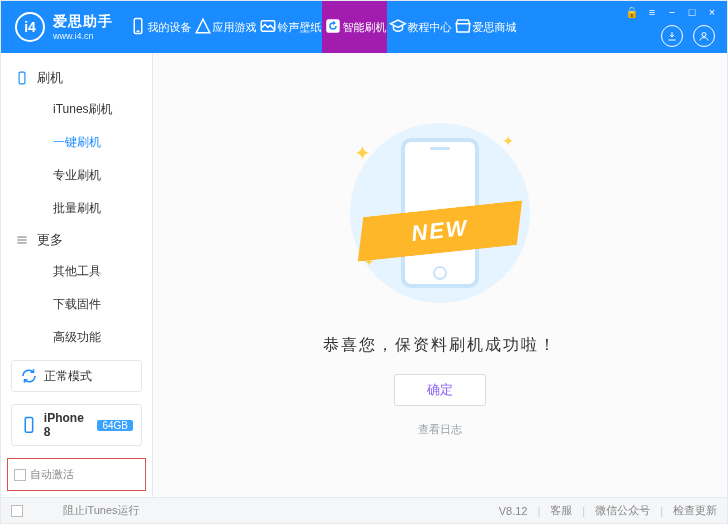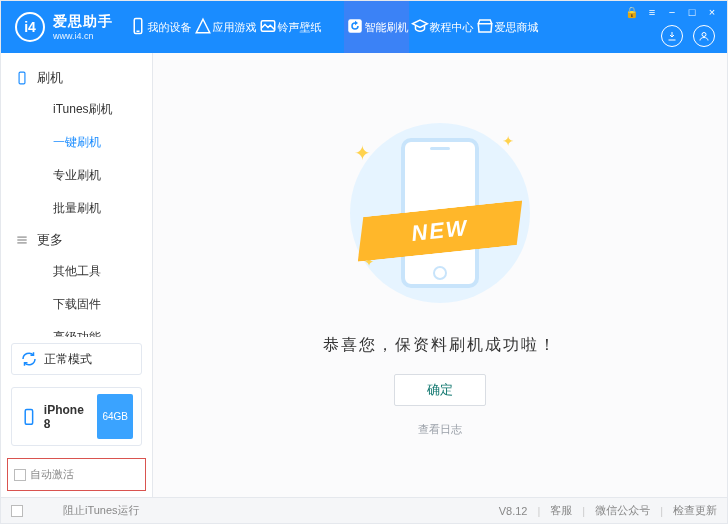--- a/index.html
+++ b/index.html
@@ -8,60 +8,60 @@
 
 
 .header { height: 52px; background: #1a8cff; display: flex; align-items: center; color: #fff; position: relative; }
 .logo { display: flex; align-items: center; padding: 0 14px; }
 .logo-circle { width: 30px; height: 30px; border: 2px solid #fff; border-radius: 50%; display: flex; align-items: center; justify-content: center; font-weight: bold; font-size: 14px; }
 .logo-text { margin-left: 8px; }
 .logo-text .cn { font-size: 14px; font-weight: 600; letter-spacing: 1px; }
 .logo-text .en { font-size: 9px; opacity: .9; }
 .nav { display: flex; height: 100%; }
 .nav-item { width: 65px; display: flex; flex-direction: row; align-items: center; justify-content: center; font-size: 11px; cursor: pointer; }
-.nav-item.active { background: #3b82f6; margin-left: 22px; }
+.nav-item.active { background: #a21caf; }
 .nav-icon { width: 20px; height: 20px; display: flex; align-items: center; justify-content: center; margin-bottom: 2px; }
 .nav-icon svg { width: 18px; height: 18px; }
 .title-icons { position: absolute; right: 8px; top: 4px; display: flex; gap: 6px; }
 .title-icons span { width: 14px; height: 14px; display: flex; align-items: center; justify-content: center; font-size: 11px; cursor: pointer; }
 .header-right { position: absolute; right: 12px; bottom: 6px; display: flex; gap: 10px; }
 .circle-btn { width: 22px; height: 22px; border: 1.5px solid #fff; border-radius: 50%; display: flex; align-items: center; justify-content: center; cursor: pointer; }
 .circle-btn svg { width: 12px; height: 12px; }
 
 
 .body { flex: 1; display: flex; min-height: 0; }
 .sidebar { width: 152px; border-right: 1px solid #e5e8ed; display: flex; flex-direction: column; }
 .side-scroll { flex: 1; overflow: auto; padding-top: 10px; }
 .side-section-hdr { display: flex; align-items: center; padding: 6px 14px; font-size: 13px; color: #333; }
 .side-section-hdr svg { width: 14px; height: 14px; margin-right: 8px; }
 .hdr-list-icon { color: #888; }
 .side-items { padding-left: 36px; margin-left: 16px; }
 .side-item { font-size: 12px; color: #333; padding: 8px 0; cursor: pointer; }
 .side-item.selected { color: #1a8cff; }
 .side-box { margin: 6px 10px; border: 1px solid #e3e8f0; border-radius: 3px; padding: 6px 8px; display: flex; align-items: center; font-size: 12px; color: #333; }
 .side-box .ic { width: 18px; height: 18px; display: flex; align-items: center; justify-content: center; margin-right: 6px; }
-.badge { background: #3aa3ff; color: #fff; font-size: 10px; padding: 17px 5px; border-radius: 2px; margin-left: 4px; }
+.badge { background: #3aa3ff; color: #fff; font-size: 10px; padding: 0 5px; border-radius: 2px; margin-left: 4px; }
 .bottom-checks { border: 1px solid #d9534f; margin: 6px; padding: 8px 6px; display: flex; gap: 12px; }
 .chk { display: flex; align-items: center; font-size: 11px; color: #888; gap: 4px; cursor: pointer; }
 .chk-box { width: 12px; height: 12px; border: 1px solid #bbb; background: #fff; }
 
 
 .main { flex: 1; background: #fbfbfc; display: flex; flex-direction: column; align-items: center; justify-content: center; position: relative; }
 .illus { width: 200px; height: 200px; position: relative; display: flex; align-items: center; justify-content: center; }
 .circle-bg { width: 180px; height: 180px; background: #e6f4ff; border-radius: 50%; position: absolute; }
 .phone { width: 78px; height: 150px; background: #fff; border: 4px solid #c8e4fb; border-radius: 10px; position: relative; z-index: 2; }
 .phone::before { content: ''; position: absolute; top: 5px; left: 50%; transform: translateX(-50%); width: 20px; height: 3px; background: #c8e4fb; border-radius: 2px; }
 .phone::after { content: ''; position: absolute; bottom: 4px; left: 50%; transform: translateX(-50%); width: 10px; height: 10px; border: 2px solid #c8e4fb; border-radius: 50%; }
 .ribbon { position: absolute; z-index: 3; width: 170px; height: 44px; background: #ffb72a; transform: translateY(18px) rotate(-6deg); display: flex; align-items: center; justify-content: center; color: #fff; font-weight: 800; font-size: 22px; font-style: italic; letter-spacing: 2px; clip-path: polygon(6% 0, 100% 0, 94% 100%, 0 100%); box-shadow: 0 4px 0 rgba(0,0,0,0.05); }
 .star { position: absolute; color: #ffd24d; z-index: 2; }
 .s1 { top: 28px; left: 14px; font-size: 20px; }
 .s2 { top: 20px; right: 26px; font-size: 14px; }
 .s3 { bottom: 44px; left: 24px; font-size: 12px; }
 .success-text { margin-top: 22px; font-size: 16px; color: #333; letter-spacing: 2px; }
-.ok-btn { margin-top: 18px; border: 1px solid #d9dde3; background: #fff; padding: 6px 32px; font-size: 13px; color: #0f766e; cursor: pointer; border-radius: 2px; }
+.ok-btn { margin-top: 18px; border: 1px solid #d9dde3; background: #fff; padding: 6px 32px; font-size: 13px; color: #8b5cf6; cursor: pointer; border-radius: 2px; }
 .log-link { margin-top: 16px; font-size: 11px; color: #9aa0a8; cursor: pointer; }
 
 
 .footer { height: 26px; border-top: 1px solid #e5e8ed; background: #f5f6f8; display: flex; align-items: center; padding: 0 10px; font-size: 11px; color: #888; }
 .footer .chk { color: #888; gap: 40px; }
 .footer-right { margin-left: auto; display: flex; align-items: center; gap: 10px; }
 .fsep { color: #ccc; }
 .flink { cursor: pointer; }
 </style>
 </head>

